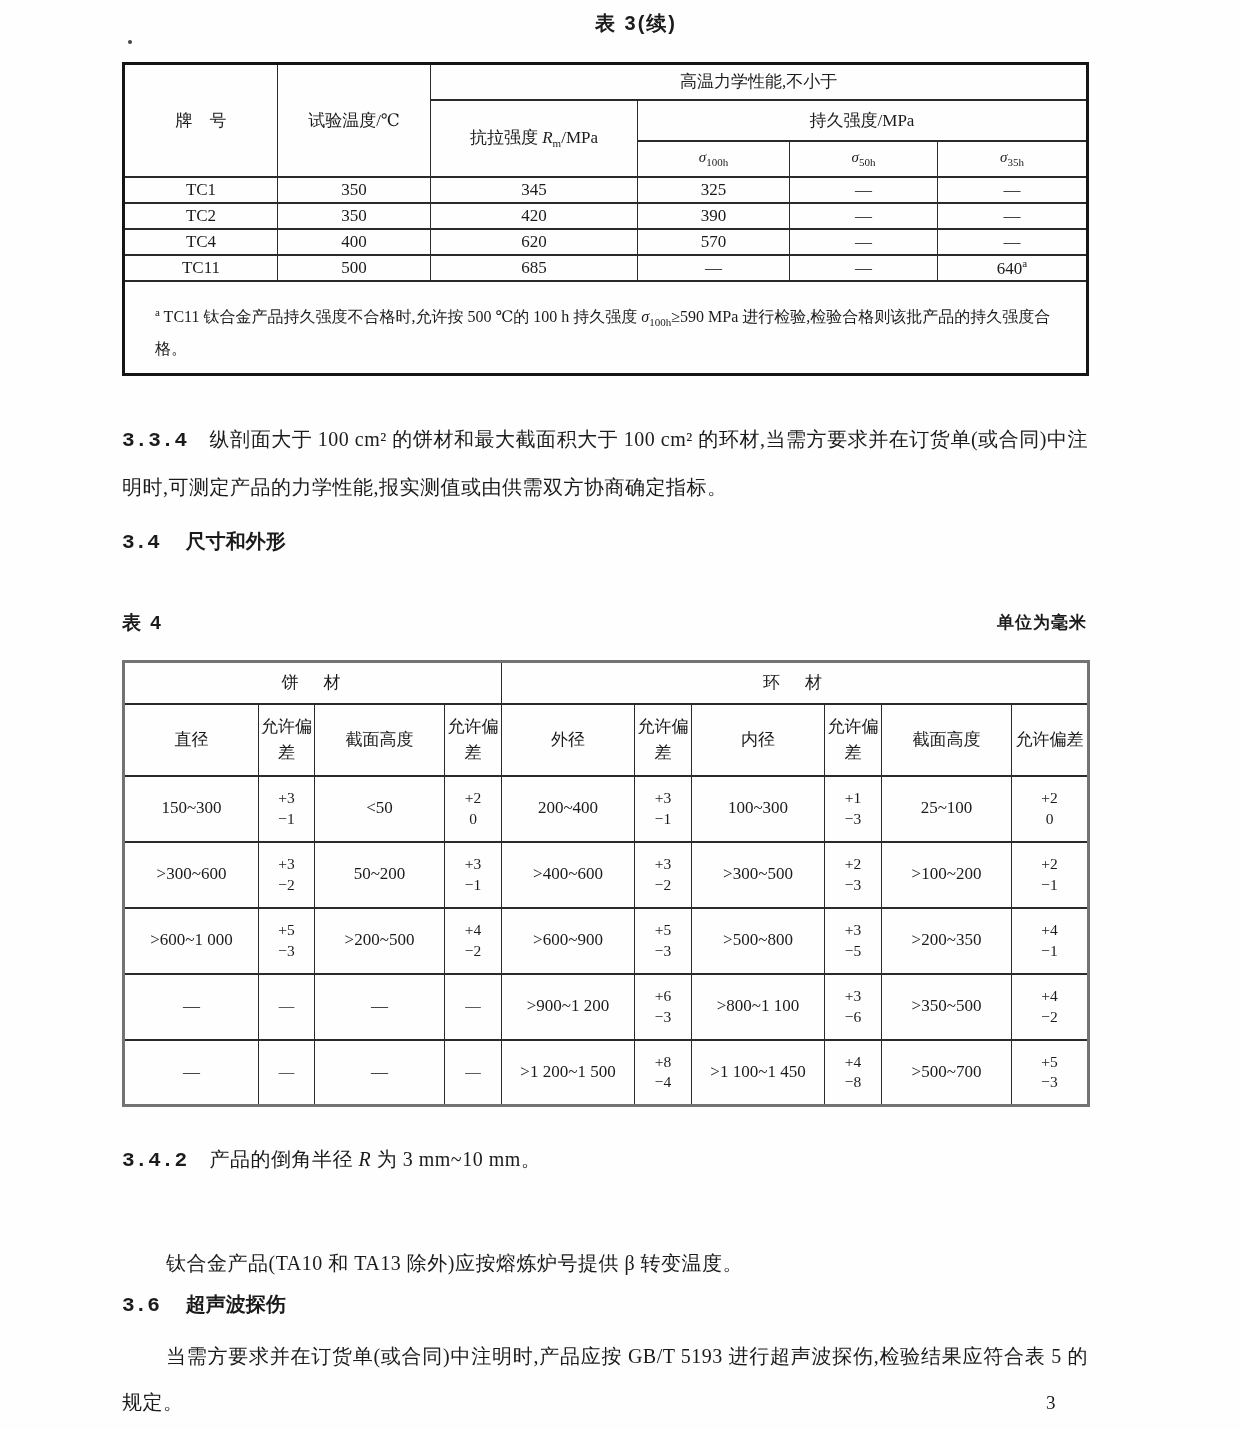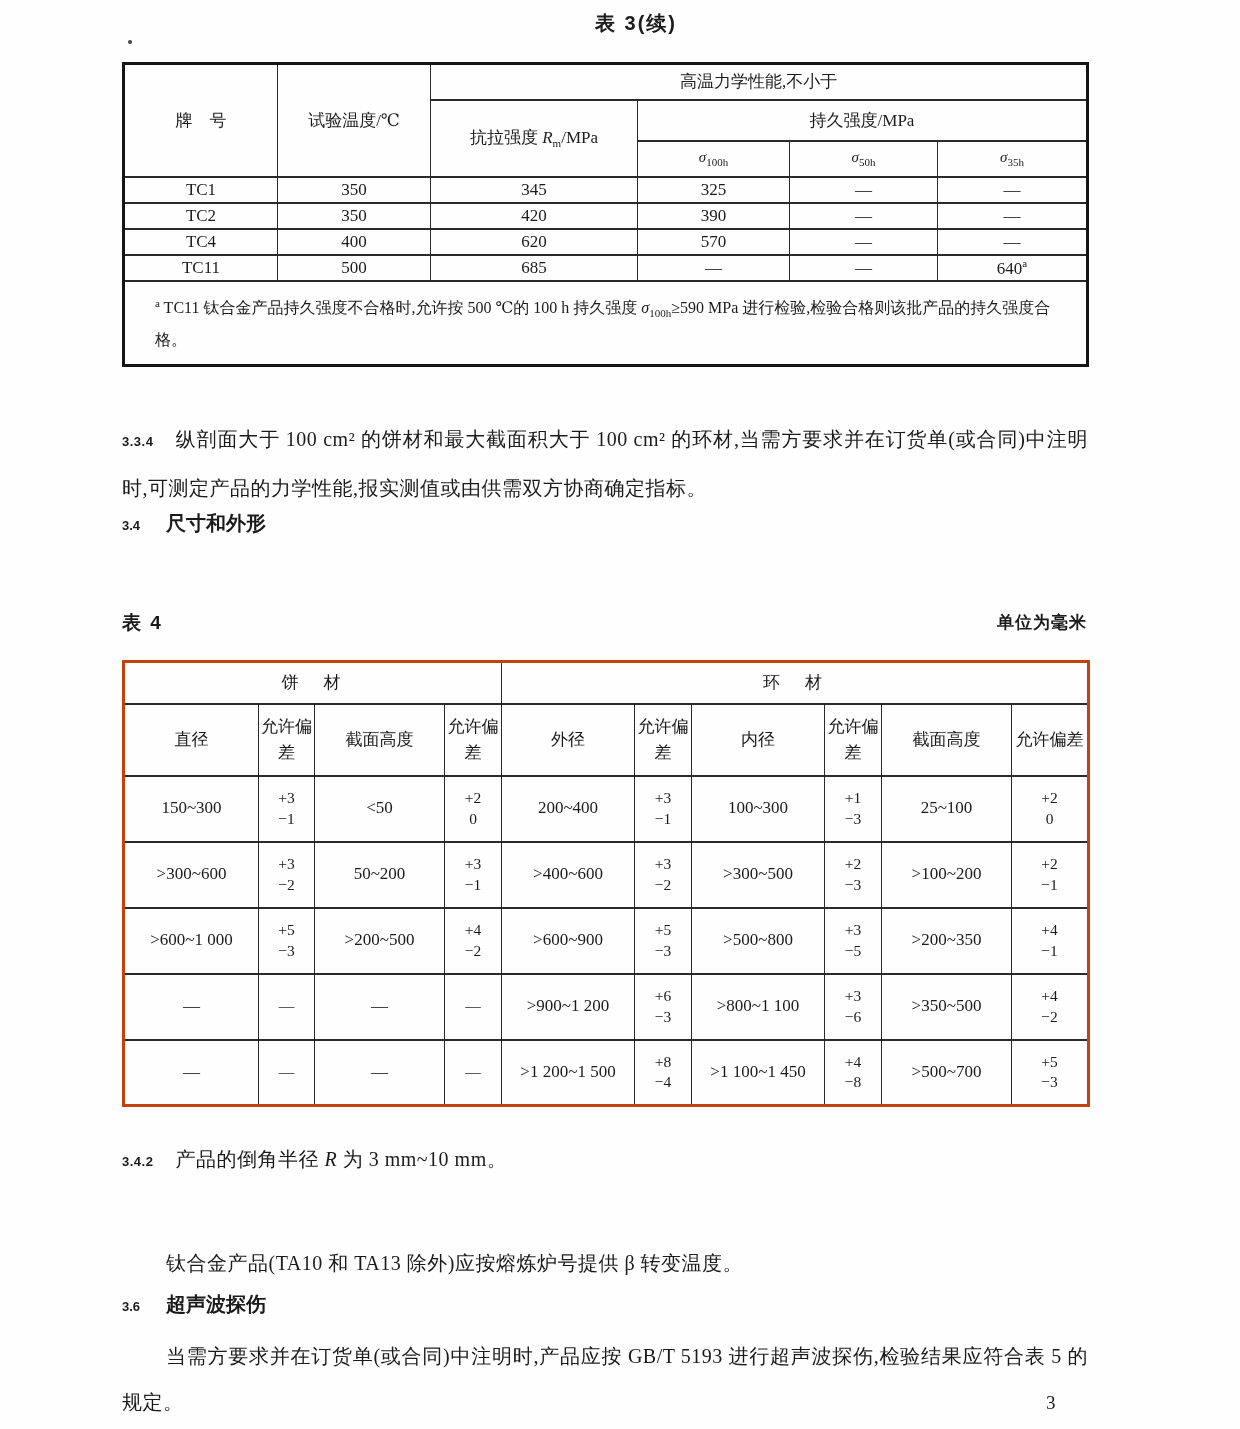--- a/index.html
+++ b/index.html
@@ -19,48 +19,48 @@
   .t4-caption { position:absolute; left:122px; top:610px; width:965px; height:26px; }
   .t4-caption .cap {
     position:absolute; left:0; width:100%; text-align:left;
     font-family:"Liberation Sans","DejaVu Sans",sans-serif; font-weight:700; font-size:19px; letter-spacing:2px;
   }
   .t4-caption .unit { position:absolute; right:0; top:1px; font-size:17px; font-weight:600; letter-spacing:1px;margin-left:13px; }
 
   
   table { border-collapse:collapse; table-layout:fixed; background:#fefefe; }
   .t3 { position:absolute; left:122px; top:62px; width:964px; border:3px solid #151515; }
-  .t4 { position:absolute; left:122px; top:660px; width:965px; border:3px solid #c2410c; }
+  .t4 { position:absolute; left:122px; top:660px; width:965px; border:3px solid #737373; }
   .t3 th,.t3 td,.t4 th,.t4 td {
     border:1.5px solid #2a2a2a; border-top-width:2px; border-bottom-width:2px;
     text-align:center; vertical-align:middle; font-weight:400; padding:0 2px;
     font-size:17px;
   }
   .t3 tr.hr1 { height:36px; } .t3 tr.hr2 { height:41px; } .t3 tr.hr3 { height:36px; }
   .t3 tr.dr { height:26px; }
   .t4 tr.gr { height:42px; } .t4 tr.hr { height:72px; }
   .t4 tr.dr { height:66px; }
   .sym { font-style:italic; font-family:"Liberation Serif",serif; }
   sub { font-size:11px; } sup { font-size:11px; }
   .sig th { font-size:15px; }
   .t3 td.foot {
     text-align:left; font-size:16px; line-height:1.95;
-    padding:10px 16px 9px 30px; text-indent:0;
+    padding:19px 16px 9px 30px; text-indent:0;
   }
   .t4 td span.cv { white-space:pre-line; display:inline-block; line-height:1.3; }
   .t4 td.tol { font-size:15.5px; }
   .t4 th { font-size:17px; line-height:1.5; }
   .t4 th.grp { letter-spacing:4px; }
 
   
   .para {
     position:absolute; left:122px; width:966px; font-size:20px; line-height:46px;
     text-align:justify; letter-spacing:0.5px;
   }
-  .cnum { font-weight:700; margin-right:22px; font-family:Liberation Sans, sans-serif; font-size:13px; }
+  .cnum { font-weight:700; margin-right:22px; font-family:Liberation Mono, monospace; font-size:21px; }
   .sechead {
     position:absolute; left:122px; width:966px;
     font-family:"Liberation Sans","DejaVu Sans",sans-serif; font-weight:700; font-size:20px;
   }
   .sechead .cnum { margin-right:26px; }
   .indent { text-indent:2.2em; }
   .pageno { position:absolute; left:1046px; top:1392px; font-size:19px; }
 </style>
 </head>
 <body>
@@ -127,21 +127,21 @@
         <td><span>640</span><sup>a</sup></td>
       </tr>
       <tr>
         <td colspan="6" class="foot"><sup>a</sup> <span>TC11 钛合金产品持久强度不合格时,允许按 500 ℃的 100 h 持久强度 </span><span class="sym">σ</span><sub>100h</sub><span>≥590 MPa 进行检验,检验合格则该批产品的持久强度合格。</span></td>
       </tr>
     </tbody>
   </table>
 
   <div class="para" style="top:416px"><span class="cnum">3.3.4</span><span>纵剖面大于 100 cm² 的饼材和最大截面积大于 100 cm² 的环材,当需方要求并在订货单(或合同)中注明时,可测定产品的力学性能,报实测值或由供需双方协商确定指标。</span></div>
 
-  <div class="sechead" style="top:510px"><span class="cnum">3.4</span><span>尺寸和外形</span></div>
+  <div class="sechead" style="top:528px"><span class="cnum">3.4</span><span>尺寸和外形</span></div>
 
 
   <div class="t4-caption">
     <span class="cap">表 4</span>
     <span class="unit">单位为毫米</span>
   </div>
 
   <table class="t4">
     <colgroup>
       <col style="width:135px">

